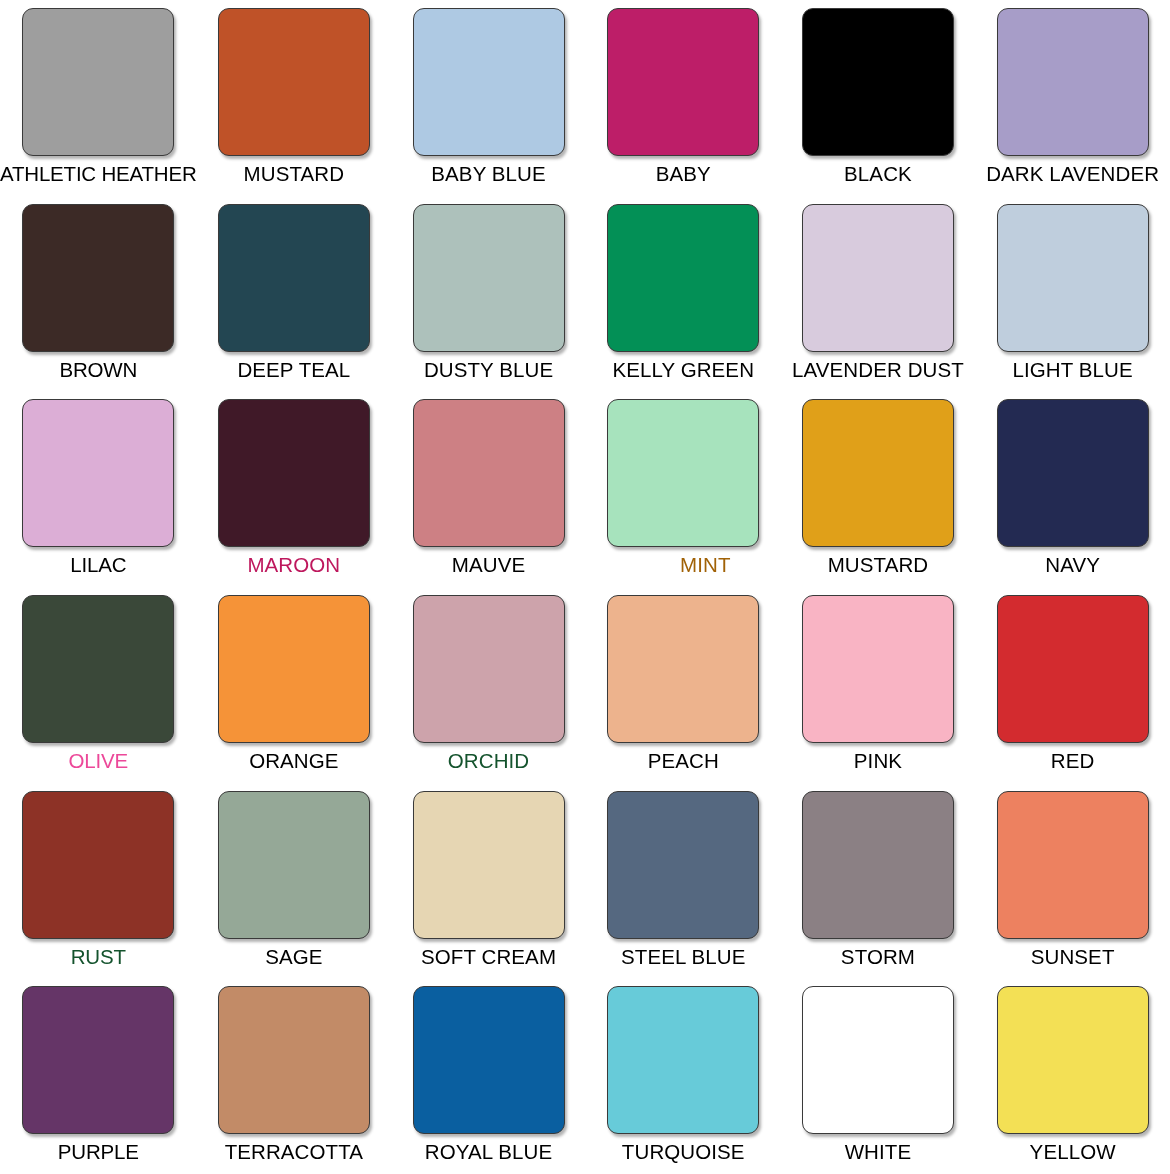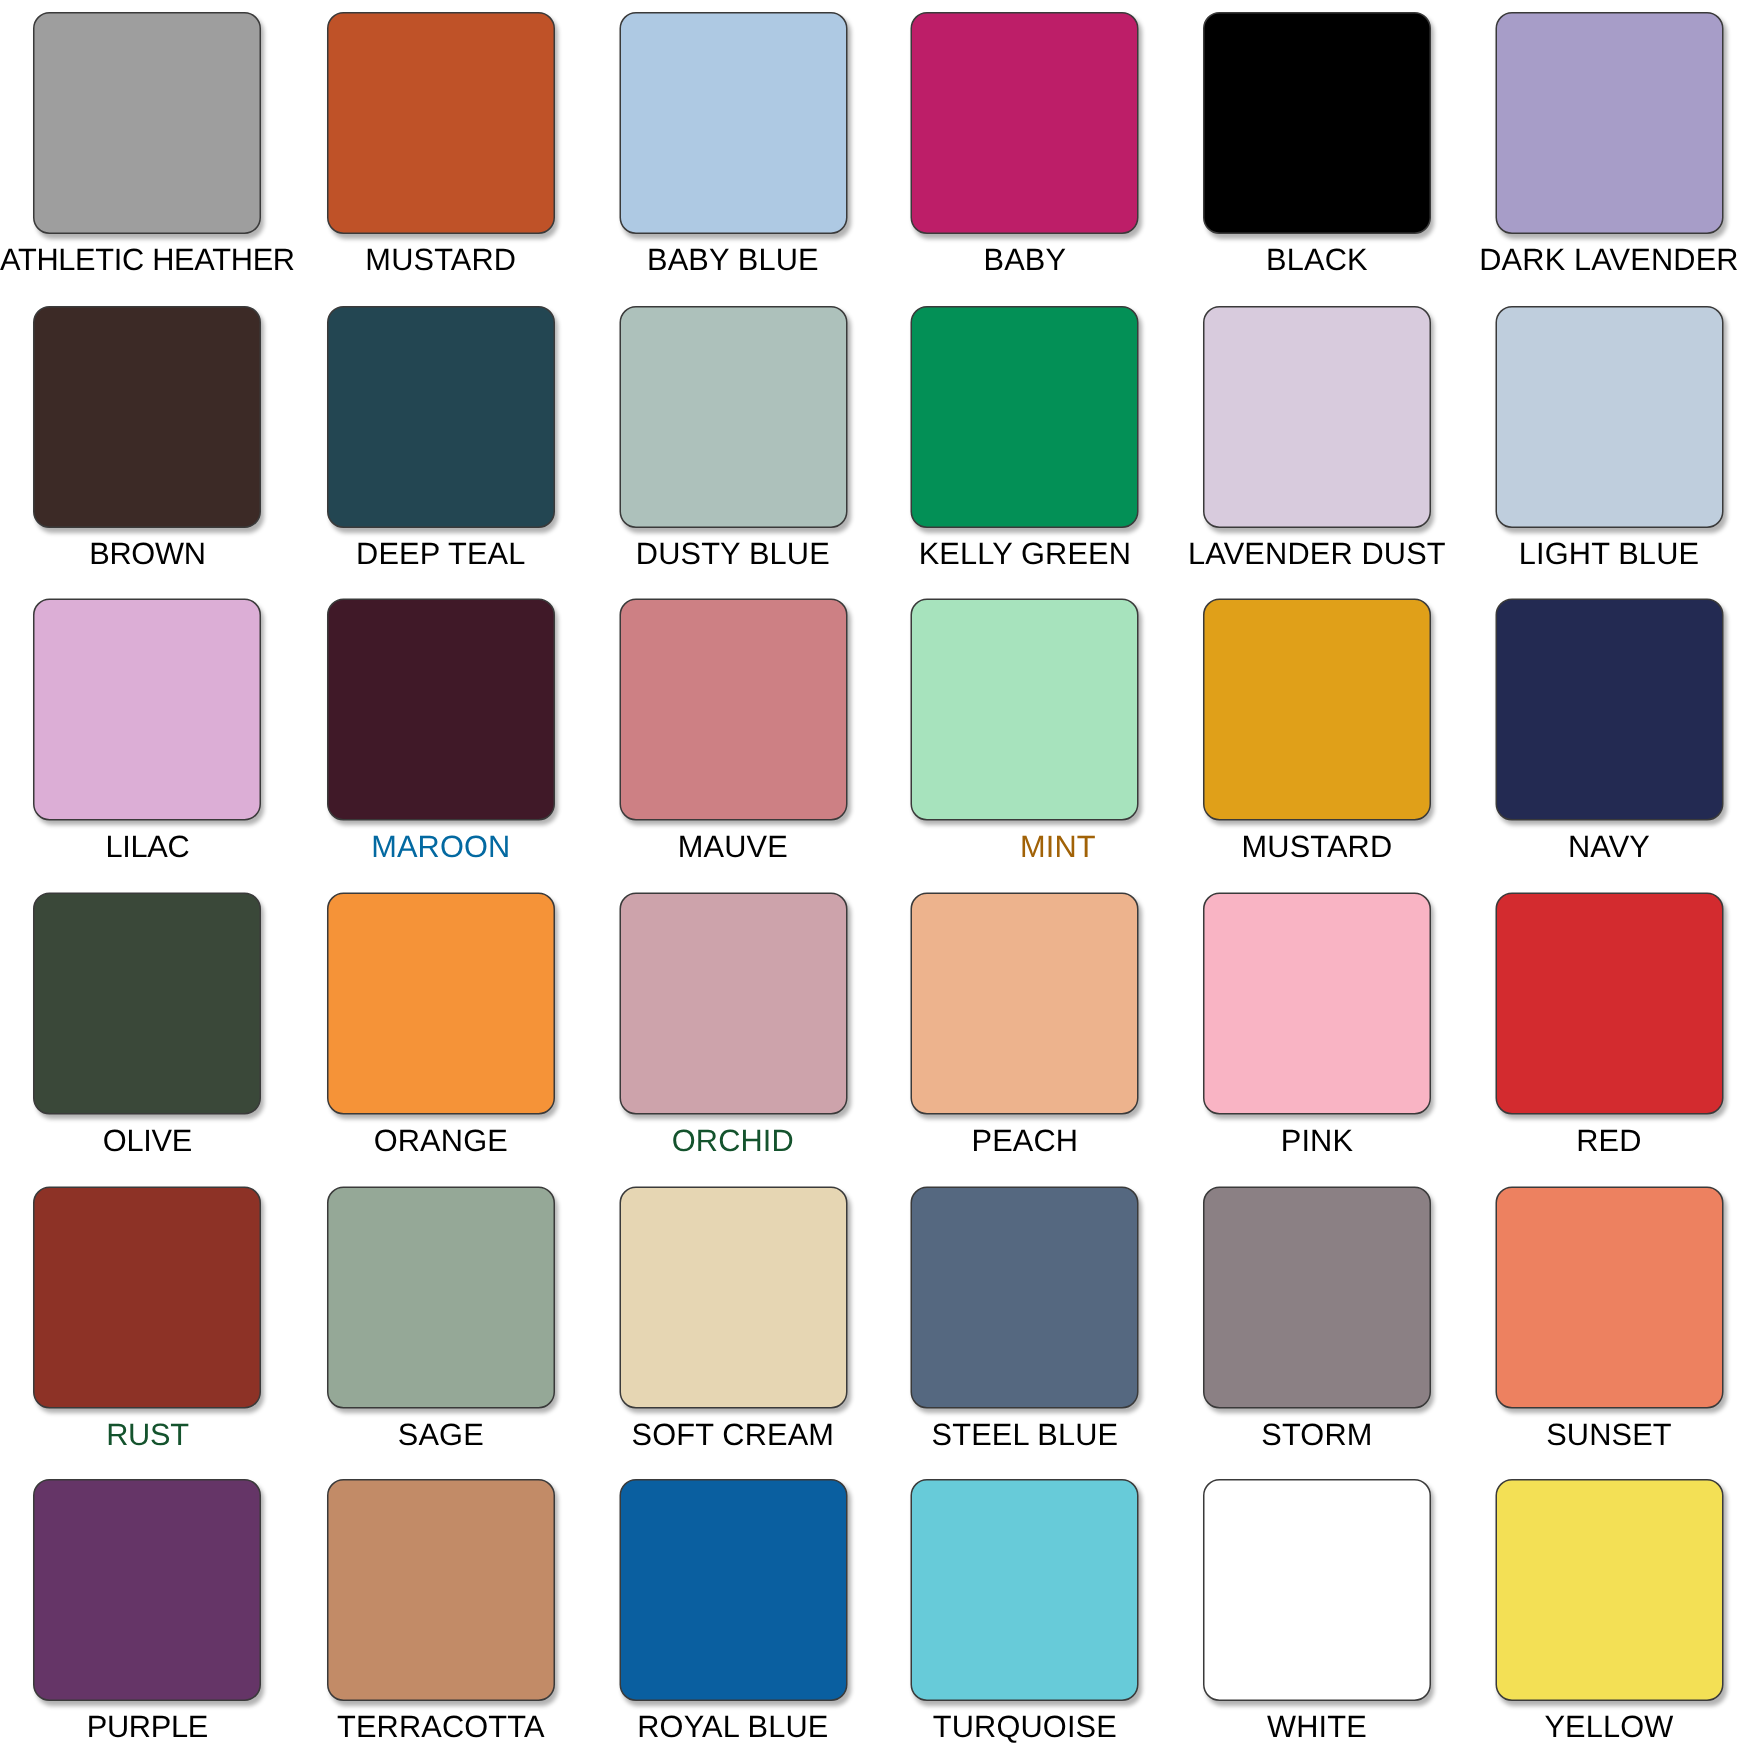--- a/index.html
+++ b/index.html
@@ -105,41 +105,41 @@
     <div class="swatch-cell">
       <div class="swatch-chip" style="background-color: rgb(191, 206, 221); border-color: rgb(58, 58, 58);"></div>
       <div class="swatch-label" style="color: rgb(0, 0, 0);">LIGHT BLUE</div>
     </div>
     <div class="swatch-cell">
       <div class="swatch-chip" style="background-color: rgb(220, 174, 214); border-color: rgb(58, 58, 58);"></div>
       <div class="swatch-label" style="color: rgb(0, 0, 0);">LILAC</div>
     </div>
     <div class="swatch-cell">
       <div class="swatch-chip" style="background-color: rgb(64, 25, 40); border-color: rgb(58, 58, 58);"></div>
-      <div class="swatch-label" style="color: #0369a1;">MAROON</div>
+      <div class="swatch-label" style="color: #be185d;">MAROON</div>
     </div>
     <div class="swatch-cell">
       <div class="swatch-chip" style="background-color: rgb(205, 128, 132); border-color: rgb(58, 58, 58);"></div>
       <div class="swatch-label" style="color: rgb(0, 0, 0);">MAUVE</div>
     </div>
     <div class="swatch-cell">
       <div class="swatch-chip" style="background-color: rgb(167, 227, 189); border-color: rgb(58, 58, 58);"></div>
       <div class="swatch-label" style="color: #a16207; margin-left: 44px;">MINT</div>
     </div>
     <div class="swatch-cell">
       <div class="swatch-chip" style="background-color: rgb(224, 160, 25); border-color: rgb(58, 58, 58);"></div>
       <div class="swatch-label" style="color: rgb(0, 0, 0);">MUSTARD</div>
     </div>
     <div class="swatch-cell">
       <div class="swatch-chip" style="background-color: rgb(35, 42, 82); border-color: rgb(58, 58, 58);"></div>
       <div class="swatch-label" style="color: rgb(0, 0, 0);">NAVY</div>
     </div>
     <div class="swatch-cell">
       <div class="swatch-chip" style="background-color: rgb(58, 72, 57); border-color: rgb(58, 58, 58);"></div>
-      <div class="swatch-label" style="color: #000000;">OLIVE</div>
+      <div class="swatch-label" style="color: #ec4899;">OLIVE</div>
     </div>
     <div class="swatch-cell">
       <div class="swatch-chip" style="background-color: rgb(245, 147, 56); border-color: rgb(58, 58, 58);"></div>
       <div class="swatch-label" style="color: rgb(0, 0, 0);">ORANGE</div>
     </div>
     <div class="swatch-cell">
       <div class="swatch-chip" style="background-color: rgb(205, 163, 171); border-color: rgb(58, 58, 58);"></div>
       <div class="swatch-label" style="color: #14532d;">ORCHID</div>
     </div>
     <div class="swatch-cell">

